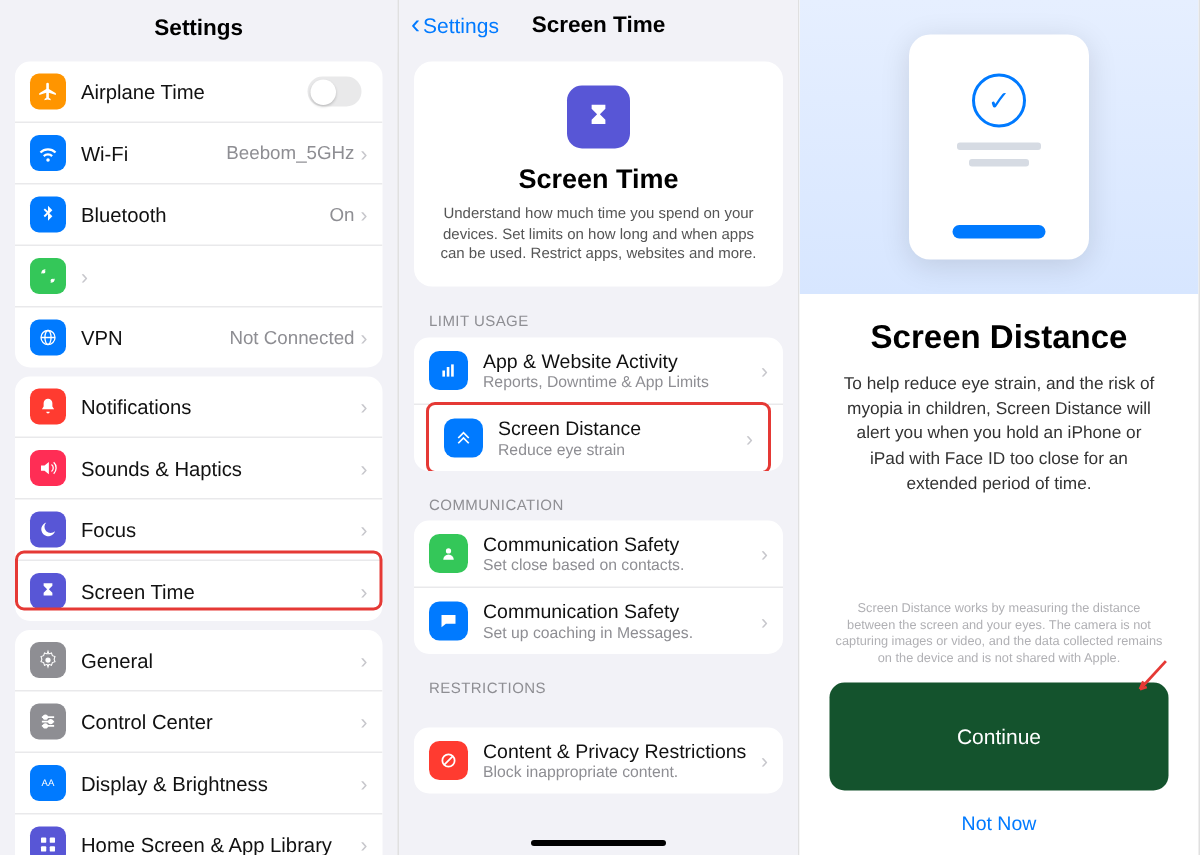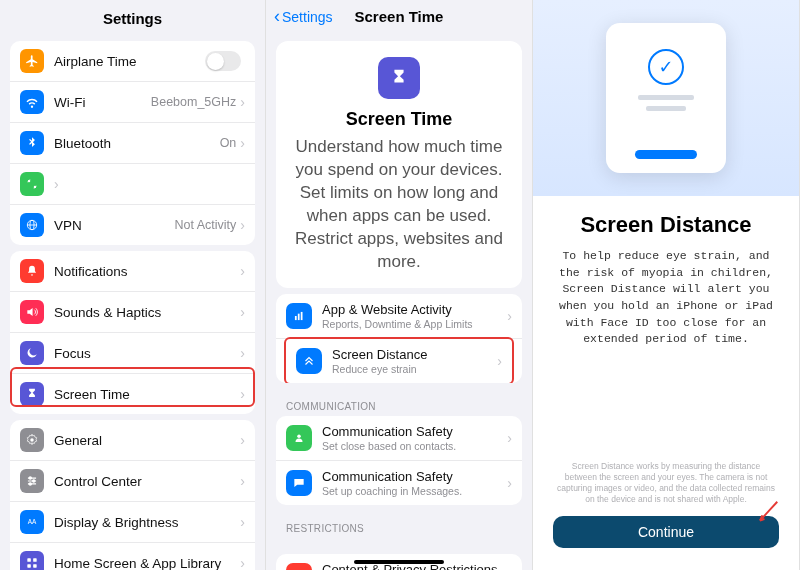--- a/index.html
+++ b/index.html
@@ -22,44 +22,44 @@
   .toggle::after { content: ""; position: absolute; top: 1.5px; left: 2px; width: 17px; height: 17px; background: #fff; border-radius: 50%; box-shadow: 0 1px 2px rgba(0,0,0,.2); }
   .highlight1 { position: absolute; left: 10px; right: 10px; border: 2.5px solid #e53935; border-radius: 6px; pointer-events: none; }
 
   
   .p2-header { display: flex; align-items: center; padding: 6px 8px 4px; font-size: 14px; }
   .back { color: #007aff; display: flex; align-items: center; gap: 2px; font-size: 14px; }
   .p2-title { position: absolute; left: 0; right: 0; text-align: center; font-weight: 600; font-size: 15px; pointer-events: none; }
   .hero { background: #fff; margin: 10px 10px 6px; border-radius: 12px; padding: 16px 14px 14px; text-align: center; }
   .hero-icon { width: 42px; height: 42px; border-radius: 10px; background: #5856d6; margin: 0 auto 10px; display: flex; align-items: center; justify-content: center; }
   .hero-title { font-size: 18px; font-weight: 700; margin-bottom: 6px; }
-  .hero-desc { font-size: 17px; color: #555; line-height: 1.35; }
+  .hero-desc { font-size: 10px; color: #555; line-height: 1.35; }
   .section-header { font-size: 10px; color: #8e8e93; text-transform: uppercase; letter-spacing: .3px; padding: 12px 20px 4px; }
   .row2 { display: flex; align-items: center; padding: 8px 10px; border-bottom: 0.5px solid #e9e9eb; }
   .row2:last-child { border-bottom: none; }
   .row2 .icon { width: 26px; height: 26px; border-radius: 7px; margin-right: 10px; display: flex; align-items: center; justify-content: center; flex-shrink: 0; }
   .row2 .texts { flex: 1; }
   .row2 .t1 { font-size: 13px; color: #111; }
   .row2 .t2 { font-size: 10.5px; color: #8e8e93; margin-top: 1px; }
   .row2 .chev { color: #c7c7cc; font-size: 14px; }
   .highlight2 { border: 2.5px solid #e53935; border-radius: 6px; margin: -2px 8px; position: relative; z-index: 2; }
   .home-ind { position: absolute; bottom: 6px; left: 50%; transform: translateX(-50%); width: 90px; height: 4px; border-radius: 2px; background: #000; }
 
   
   .p3-top { background: linear-gradient(#e6efff,#d7e6ff); height: 196px; display: flex; align-items: center; justify-content: center; }
   .phone-mock { width: 120px; height: 150px; background: #fff; border-radius: 14px; box-shadow: 0 4px 20px rgba(0,0,0,.12); position: relative; display: flex; flex-direction: column; align-items: center; padding-top: 26px; }
   .check-circle { width: 36px; height: 36px; border: 2px solid #007aff; border-radius: 50%; display: flex; align-items: center; justify-content: center; color: #007aff; font-size: 18px; }
   .mock-line { width: 56px; height: 5px; background: #d6dbe3; border-radius: 2px; margin-top: 10px; }
   .mock-line.short { width: 40px; margin-top: 6px; }
   .mock-btn { position: absolute; bottom: 14px; width: 62px; height: 9px; background: #007aff; border-radius: 5px; }
   .p3-body { flex: 1; padding: 16px 20px 6px; text-align: center; display: flex; flex-direction: column; }
   .p3-title { font-size: 22px; font-weight: 700; margin-bottom: 10px; }
-  .p3-desc { font-size: 11.5px; color: #333; line-height: 1.45; padding: 0 6px; font-family: Liberation Mono, monospace; }
+  .p3-desc { font-size: 11.5px; color: #333; line-height: 1.45; padding: 0 6px; }
   .p3-fine { font-size: 8.5px; color: #b0b0b4; line-height: 1.3; margin-top: auto; margin-bottom: 11px; padding: 0 4px; }
-  .btn-primary { background: #0c4a6e; color: #fff; border-radius: 10px; padding: 8px; font-size: 14px; font-weight: 500; margin-bottom: 16px; position: relative; }
+  .btn-primary { background: #14532d; color: #fff; border-radius: 10px; padding: 28px; font-size: 14px; font-weight: 500; margin-bottom: 6px; position: relative; }
   .btn-secondary { color: #007aff; font-size: 13px; padding: 8px; }
   .arrow { position: absolute; right: -2px; top: -18px; width: 30px; height: 30px; pointer-events: none; }
 
   svg { display: block; }
 </style>
 </head>
 <body>
 
 <div class="panel panel1">
   <div class="p1-header">Settings</div>
@@ -106,21 +106,21 @@
     </div>
     <div class="row">
       <div class="icon" style="background:#007aff">
           <svg width="14" height="14" viewBox="0 0 24 24" fill="#fff">
             <circle cx="12" cy="12" r="8" fill="none" stroke="#fff" stroke-width="1.5"></circle>
             <ellipse cx="12" cy="12" rx="3.5" ry="8" fill="none" stroke="#fff" stroke-width="1.5"></ellipse>
             <path d="M4 12h16" stroke="#fff" stroke-width="1.5"></path>
           </svg>
         </div>
       <span class="label">VPN</span>
-      <span class="value">Not Activity</span>
+      <span class="value">Not Connected</span>
       <span class="chev">›</span>
     </div>
   </div>
 
   <div style="position:relative">
     <div class="group">
       <div class="row">
         <div class="icon" style="background:#ff3b30">
             <svg width="14" height="14" viewBox="0 0 24 24" fill="#fff">
               <path d="M12 3a5 5 0 0 0-5 5v4l-2 3h14l-2-3V8a5 5 0 0 0-5-5zm-2 15a2 2 0 0 0 4 0z"></path>
@@ -221,20 +221,21 @@
   <div class="hero">
     <div class="hero-icon">
       <svg width="22" height="22" viewBox="0 0 24 24" fill="#fff">
           <path d="M7 3h10v3l-4 4 4 4v3H7v-3l4-4-4-4z"></path>
         </svg>
     </div>
     <div class="hero-title">Screen Time</div>
     <div class="hero-desc">Understand how much time you spend on your devices. Set limits on how long and when apps can be used. Restrict apps, websites and more.</div>
   </div>
 
+  <div class="section-header">LIMIT USAGE</div>
   <div class="group" style="margin-top:1px">
     <div class="row2">
       <div class="icon" style="background:#007aff">
           <svg width="14" height="14" viewBox="0 0 24 24" fill="#fff">
             <rect x="5" y="12" width="3" height="7"></rect>
             <rect x="10" y="8" width="3" height="11"></rect>
             <rect x="15" y="5" width="3" height="14"></rect>
           </svg>
         </div>
       <div class="texts">
@@ -321,14 +322,17 @@
     <div class="p3-title">Screen Distance</div>
     <div class="p3-desc">To help reduce eye strain, and the risk of myopia in children, Screen Distance will alert you when you hold an iPhone or iPad with Face ID too close for an extended period of time.</div>
     <div class="p3-fine">Screen Distance works by measuring the distance between the screen and your eyes. The camera is not capturing images or video, and the data collected remains on the device and is not shared with Apple.</div>
     <div class="btn-primary">
       <span>Continue</span>
       <svg class="arrow" viewBox="0 0 40 40">
           <path d="M35 5 L12 30" stroke="#e53935" stroke-width="2.5" fill="none"></path>
           <path d="M12 30 L18 28 M12 30 L15 23" stroke="#e53935" stroke-width="2.5" fill="none"></path>
         </svg>
     </div>
+    <div class="btn-secondary">
+      <span>Not Now</span>
+    </div>
   </div>
 </div>
 
 </body></html>

